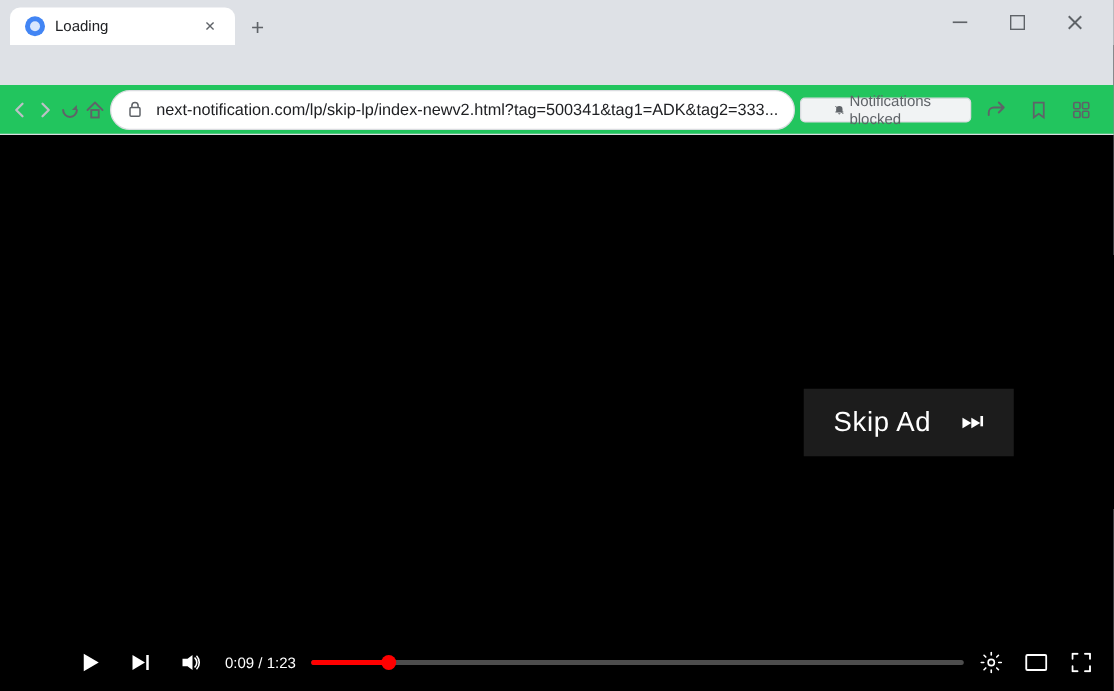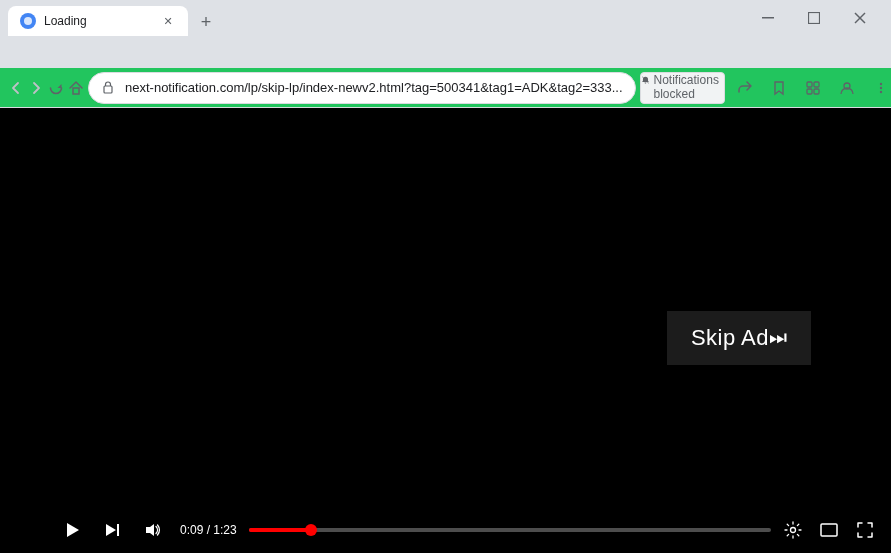--- a/index.html
+++ b/index.html
@@ -19,29 +19,29 @@
     .window-controls-right { display: flex; align-items: center; gap: 0; margin-left: auto; }
     .win-btn { width: 46px; height: 32px; display: flex; align-items: center; justify-content: center; cursor: pointer; color: #5f6368; font-size: 11px; }
 
     
     .nav-bar { height: 40px; background: #22c55e; display: flex; align-items: center; padding: 0 8px; gap: 4px; border-bottom: 1px solid #dadce0; margin-top: 32px; }
     .nav-btn { width: 32px; height: 32px; border-radius: 50%; display: flex; align-items: center; justify-content: center; cursor: pointer; color: #5f6368; }
     .nav-btn.disabled { color: #bdc1c6; cursor: default; }
     .address-bar { flex: 1; height: 32px; background: #ffffff; border-radius: 16px; display: flex; align-items: center; padding: 0 12px; gap: 8px; border: 1px solid #dadce0; }
     .address-icon { width: 16px; height: 16px; color: #5f6368; font-size: 13px; }
     .address-text { flex: 1; font-size: 13px; color: #202124; overflow: hidden; text-overflow: ellipsis; white-space: nowrap; }
-    .notif-blocked { display: flex; gap: 4px; padding: 0 0; height: 32px; background: #f1f3f4; border-radius: 4px; font-size: 12px; color: #5f6368; border: 1px solid #dadce0; cursor: pointer; }
+    .notif-blocked { display: flex; align-items: center; gap: 4px; padding: 0 26px; height: 20px; background: #f1f3f4; border-radius: 4px; font-size: 12px; color: #5f6368; border: 1px solid #dadce0; cursor: pointer; }
     .nav-right-icons { display: flex; align-items: center; gap: 2px; }
     .nav-icon-btn { width: 32px; height: 32px; border-radius: 50%; display: flex; align-items: center; justify-content: center; cursor: pointer; color: #5f6368; font-size: 16px; }
 
     
     .video-area { flex: 1; background: #000000; position: relative; display: flex; align-items: center; justify-content: center; }
 
     
-    .skip-ad-btn { position: absolute; right: 80px; top: 50%; transform: translateY(-20px); background: rgba(30,30,30,0.92); padding: 14px 24px; display: flex; align-items: center; gap: 0; cursor: pointer; border: none; }
+    .skip-ad-btn { position: absolute; right: 80px; top: 50%; transform: translateY(-20px); background: rgba(30,30,30,0.92); padding: 14px 24px; display: flex; align-items: center; gap: 24px; cursor: pointer; border: none; }
     .skip-ad-text { color: #ffffff; font-size: 22px; font-weight: 500; letter-spacing: 0.5px; }
     .skip-ad-icon { color: #ffffff; font-size: 20px; }
 
     
     .video-controls { position: absolute; bottom: 0; left: 0; right: 0; height: 46px; background: linear-gradient(transparent, rgba(0,0,0,0.7)); display: flex; align-items: center; padding: 0 12px; gap: 8px; margin-left: 44px; }
     .ctrl-btn { width: 32px; height: 32px; display: flex; align-items: center; justify-content: center; cursor: pointer; color: white; font-size: 14px; flex-shrink: 0; }
     .time-display { font-size: 12px; color: white; white-space: nowrap; margin: 0 4px; }
     .progress-bar { flex: 1; height: 4px; background: rgba(255,255,255,0.3); border-radius: 2px; position: relative; cursor: pointer; }
     .progress-fill { height: 100%; width: 12%; background: #ff0000; border-radius: 2px; }
     .progress-thumb { width: 12px; height: 12px; background: #ff0000; border-radius: 50%; position: absolute; top: 50%; transform: translateY(-50%); left: 12%; margin-left: -6px; }

